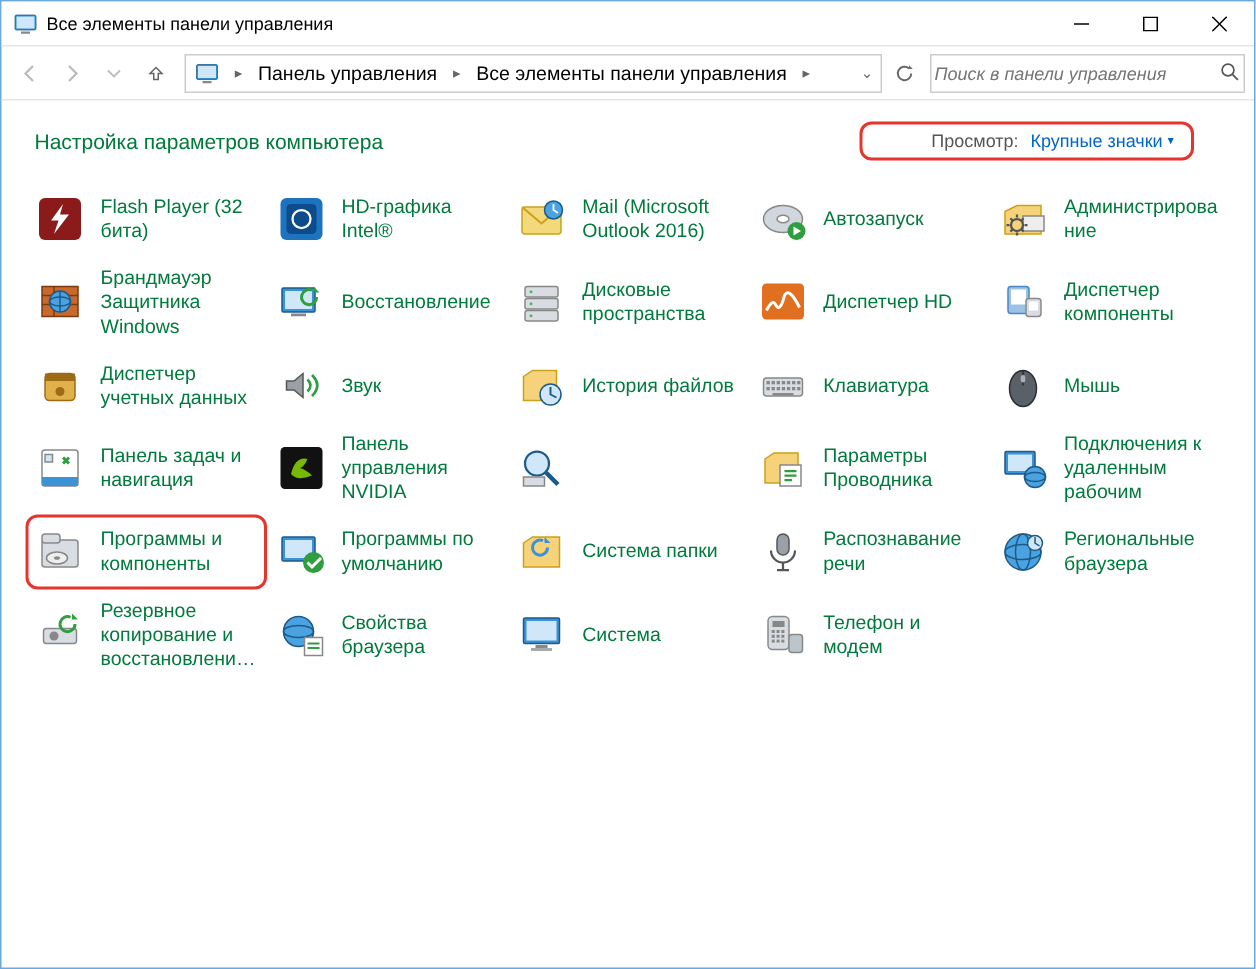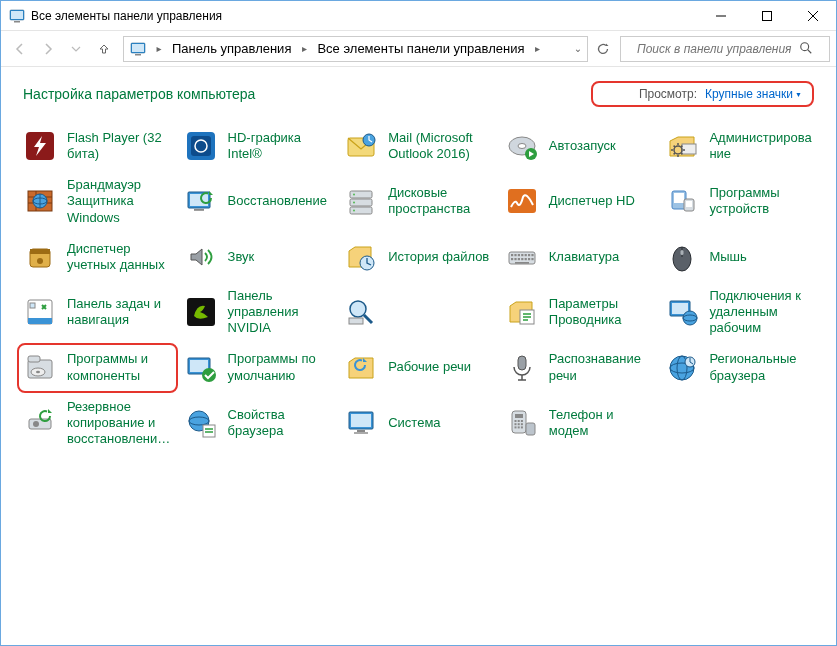--- a/index.html
+++ b/index.html
@@ -93,39 +93,39 @@
     display:flex;align-items:center;justify-content:center;
     color:#666;
     margin-left:2px;
   }
   .search-wrap {
     width: 210px;
     height: 26px;
     border: 1px solid #ccc;
     display:flex;
     align-items:center;
-    padding: 0 14px;
+    padding: 0 0;
     margin-left: 4px;
   }
   .search-wrap input {
     flex: 1;
     border: none;
     outline: none;
     font-size: 12px;
     font-style: italic;
     color: #999;
     background: transparent;
   }
   .search-wrap .sicon {
     width:16px;height:16px;
     color:#555;
   }
   
   .hdr-row {
-    padding: 14px 22px 8px 22px;
+    padding: 14px 40px 8px 22px;
     display:flex;
     align-items:center;
     justify-content:flex-end;
   }
   .hdr-row .pg-heading {
     color: #007a3d; 
     font-size: 14px;
     font-weight: 400;
     flex: 1;
   }
@@ -380,21 +380,21 @@
     </div>
     <div class="cp-item">
       <span class="cp-icon">
         <svg viewBox="0 0 32 32" width="32" height="32">
           <rect x="6" y="6" width="14" height="18" rx="2" fill="#9cc2e4" stroke="#4a86c5"></rect>
           <rect x="8" y="8" width="10" height="10" fill="#fff"></rect>
           <rect x="18" y="14" width="10" height="12" rx="2" fill="#d7dde2" stroke="#888"></rect>
           <rect x="20" y="16" width="6" height="6" fill="#fff"></rect>
         </svg>
       </span>
-      <span class="cp-label">Программы устройств</span>
+      <span class="cp-label">Диспетчер компоненты</span>
     </div>
     <div class="cp-item">
       <span class="cp-icon">
         <svg viewBox="0 0 32 32" width="32" height="32">
           <rect x="6" y="8" width="20" height="18" rx="3" fill="#e0b04a" stroke="#9c6b14"></rect>
           <rect x="6" y="8" width="20" height="5" fill="#9c6b14"></rect>
           <circle cx="16" cy="20" r="3" fill="#9c6b14"></circle>
         </svg>
       </span>
       <span class="cp-label">Диспетчер учетных данных</span>
@@ -524,21 +524,21 @@
       <span class="cp-label">Программы по умолчанию</span>
     </div>
     <div class="cp-item">
       <span class="cp-icon">
         <svg viewBox="0 0 32 32" width="32" height="32">
           <path d="M4 10 L10 6 L28 6 L28 26 L4 26 Z" fill="#f6d27a" stroke="#c9a21a"></path>
           <path d="M20 13 a5 5 0 1 1 -3 -4.5" fill="none" stroke="#3a93d6" stroke-width="2"></path>
           <path d="M18 6 L18 10 L22 10 Z" fill="#3a93d6"></path>
         </svg>
       </span>
-      <span class="cp-label">Рабочие речи</span>
+      <span class="cp-label">Система папки</span>
     </div>
     <div class="cp-item">
       <span class="cp-icon">
         <svg viewBox="0 0 32 32" width="32" height="32">
           <rect x="12" y="4" width="8" height="14" rx="4" fill="#9aa0a6" stroke="#555"></rect>
           <path d="M8 15 a8 8 0 0 0 16 0" fill="none" stroke="#555" stroke-width="1.5"></path>
           <path d="M16 23 V28 M12 28 H20" stroke="#555" stroke-width="1.5"></path>
         </svg>
       </span>
       <span class="cp-label">Распознавание речи</span>

